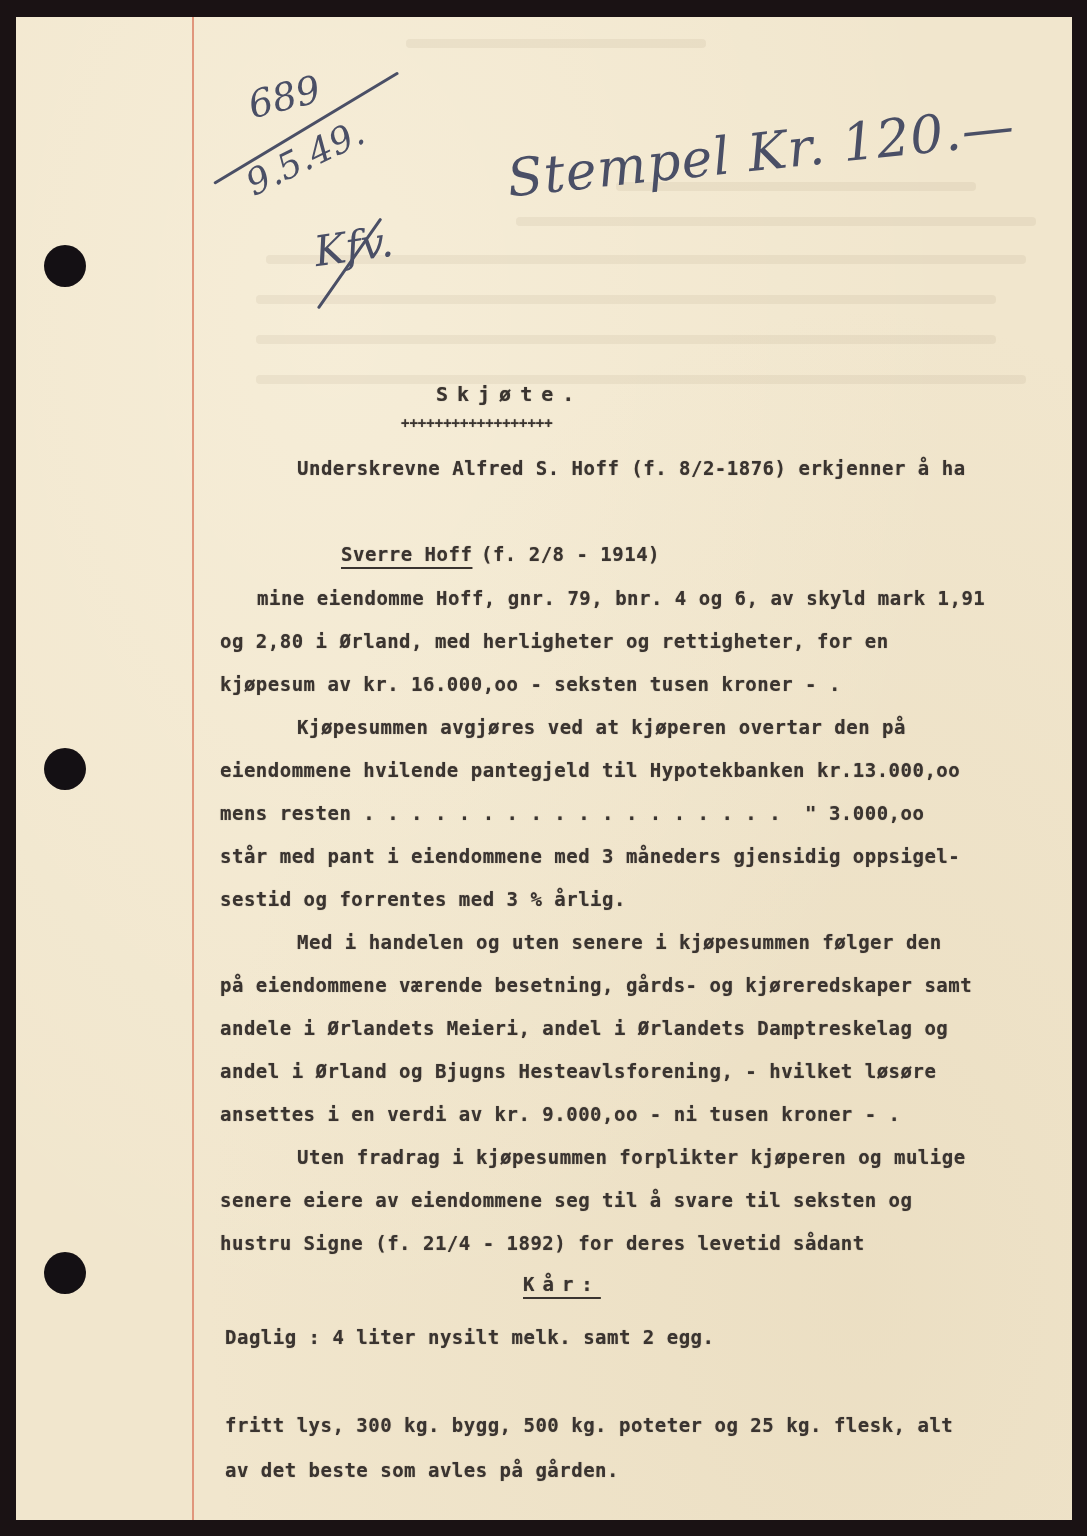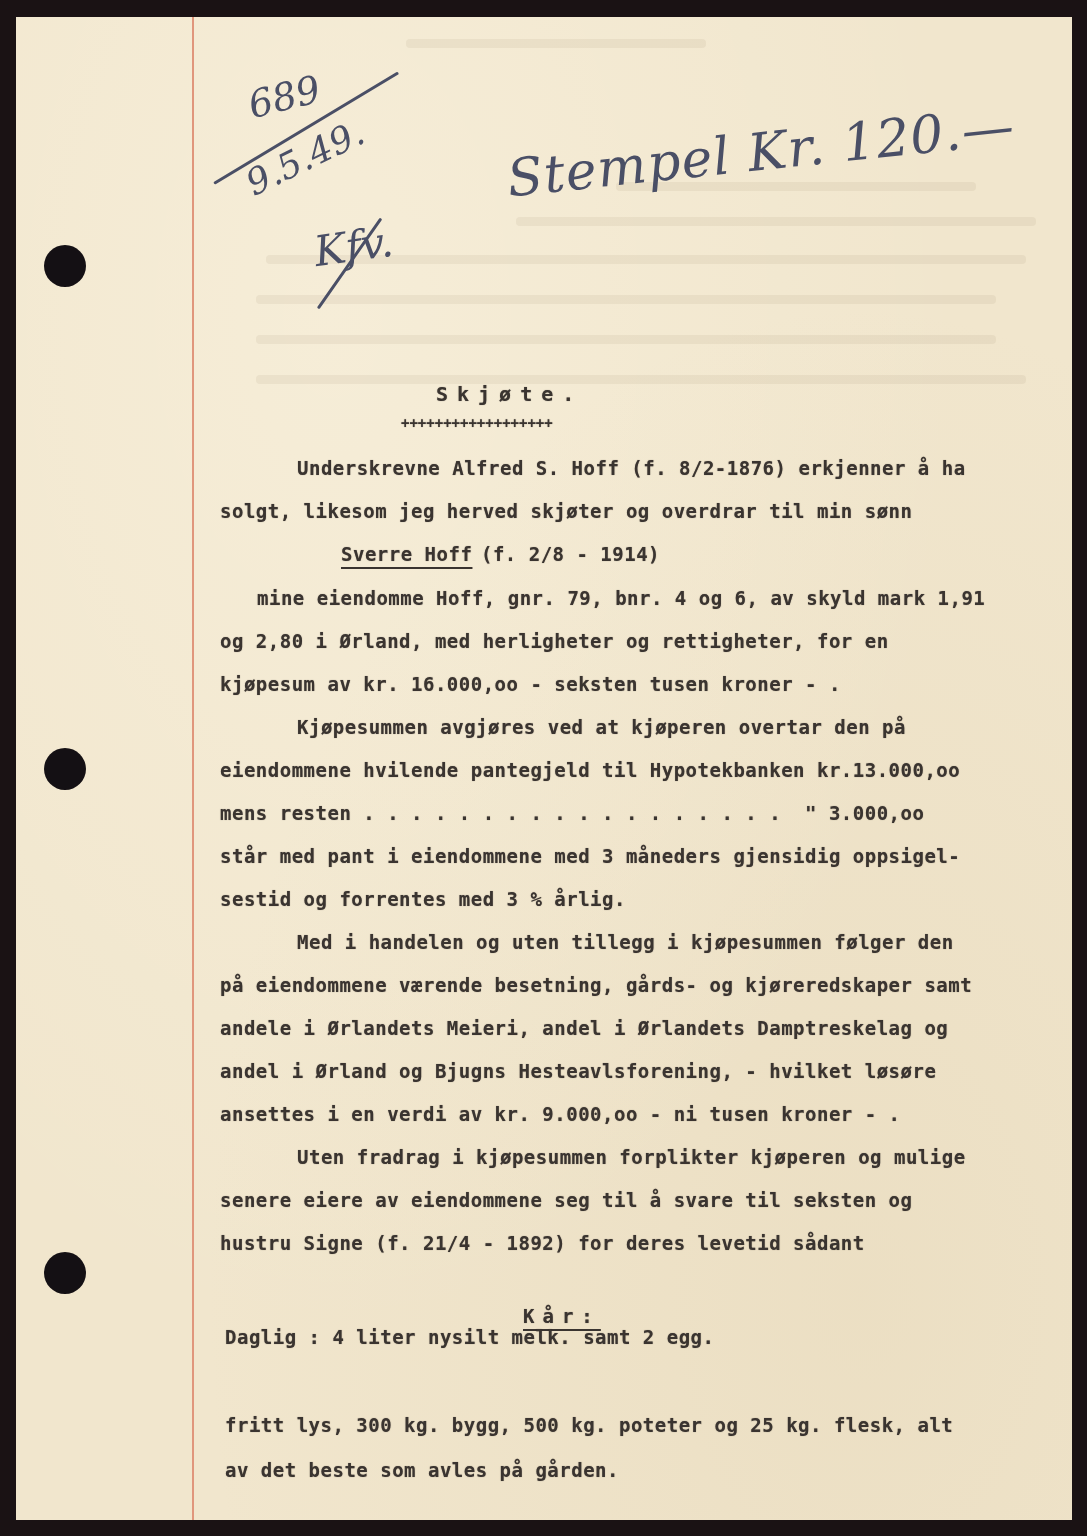--- a/index.html
+++ b/index.html
@@ -84,41 +84,40 @@
   <div class="hw-slash" style="left:198px; top:165px; width:215px; transform:rotate(-31deg);"></div>
   <div class="handwriting hw-date">9.5.49.</div>
   <div class="handwriting hw-initials">Kfv.</div>
   <div class="hw-slash" style="left:302px; top:290px; width:110px; transform:rotate(-55deg);"></div>
   <div class="handwriting hw-stamp">Stempel Kr. 120.—</div>
 
   <div class="typed title" style="left:420px; top:365px;">Skjøte.</div>
   <div class="typed plus-row" style="left:385px; top:398px;">++++++++++++++++++</div>
 
   <div class="typed" style="left:281px; top:440px;">Underskrevne Alfred S. Hoff (f. 8/2-1876) erkjenner å ha</div>
-  <div class="typed" style="left:204px; top:483px;">solgt, likesom jeg herved skjøter og overdrar til min sønn</div>
   <div class="typed ul" style="left:325px; top:526px;">Sverre Hoff</div>
   <div class="typed" style="left:453px; top:526px;"> (f. 2/8 - 1914)</div>
   <div class="typed" style="left:204px; top:570px;padding-left:37px;">mine eiendomme Hoff, gnr. 79, bnr. 4 og 6, av skyld mark 1,91</div>
   <div class="typed" style="left:204px; top:613px;text-align:right;">og 2,80 i Ørland, med herligheter og rettigheter, for en</div>
   <div class="typed" style="left:204px; top:656px;">kjøpesum av kr. 16.000,oo - seksten tusen kroner - .</div>
 
   <div class="typed" style="left:281px; top:699px;">Kjøpesummen avgjøres ved at kjøperen overtar den på</div>
   <div class="typed" style="left:204px; top:742px;">eiendommene hvilende pantegjeld til Hypotekbanken kr.13.000,oo</div>
   <div class="typed" style="left:204px; top:785px;">mens resten . . . . . . . . . . . . . . . . . .  " 3.000,oo</div>
   <div class="typed" style="left:204px; top:828px;">står med pant i eiendommene med 3 måneders gjensidig oppsigel-</div>
   <div class="typed" style="left:204px; top:871px;">sestid og forrentes med 3 % årlig.</div>
 
-  <div class="typed" style="left:281px; top:914px;">Med i handelen og uten tillegg i kjøpesummen følger den</div>
+  <div class="typed" style="left:281px; top:914px;">Med i handelen og uten senere i kjøpesummen følger den</div>
   <div class="typed" style="left:204px; top:957px;">på eiendommene værende besetning, gårds- og kjøreredskaper samt</div>
   <div class="typed" style="left:204px; top:1000px;">andele i Ørlandets Meieri, andel i Ørlandets Damptreskelag og</div>
   <div class="typed" style="left:204px; top:1043px;">andel i Ørland og Bjugns Hesteavlsforening, - hvilket løsøre</div>
   <div class="typed" style="left:204px; top:1086px;">ansettes i en verdi av kr. 9.000,oo - ni tusen kroner - .</div>
 
   <div class="typed" style="left:281px; top:1129px;">Uten fradrag i kjøpesummen forplikter kjøperen og mulige</div>
   <div class="typed" style="left:204px; top:1172px;">senere eiere av eiendommene seg til å svare til seksten og</div>
   <div class="typed" style="left:204px; top:1215px;">hustru Signe (f. 21/4 - 1892) for deres levetid sådant</div>
 
-  <div class="typed ul title" style="left:507px; top:1256px; font-size:19px; letter-spacing:8px;margin-top:32px;">Kår:</div>
+  <div class="typed ul title" style="left:507px; top:1256px; font-size:19px; letter-spacing:8px;">Kår:</div>
 
   <div class="typed" style="left:209px; top:1309px;">Daglig : 4 liter nysilt melk. samt 2 egg.</div>
   <div class="typed" style="left:209px; top:1397px;">fritt lys, 300 kg. bygg, 500 kg. poteter og 25 kg. flesk, alt</div>
   <div class="typed" style="left:209px; top:1442px;">av det beste som avles på gården.</div>
 </div>
 
 </body></html>

